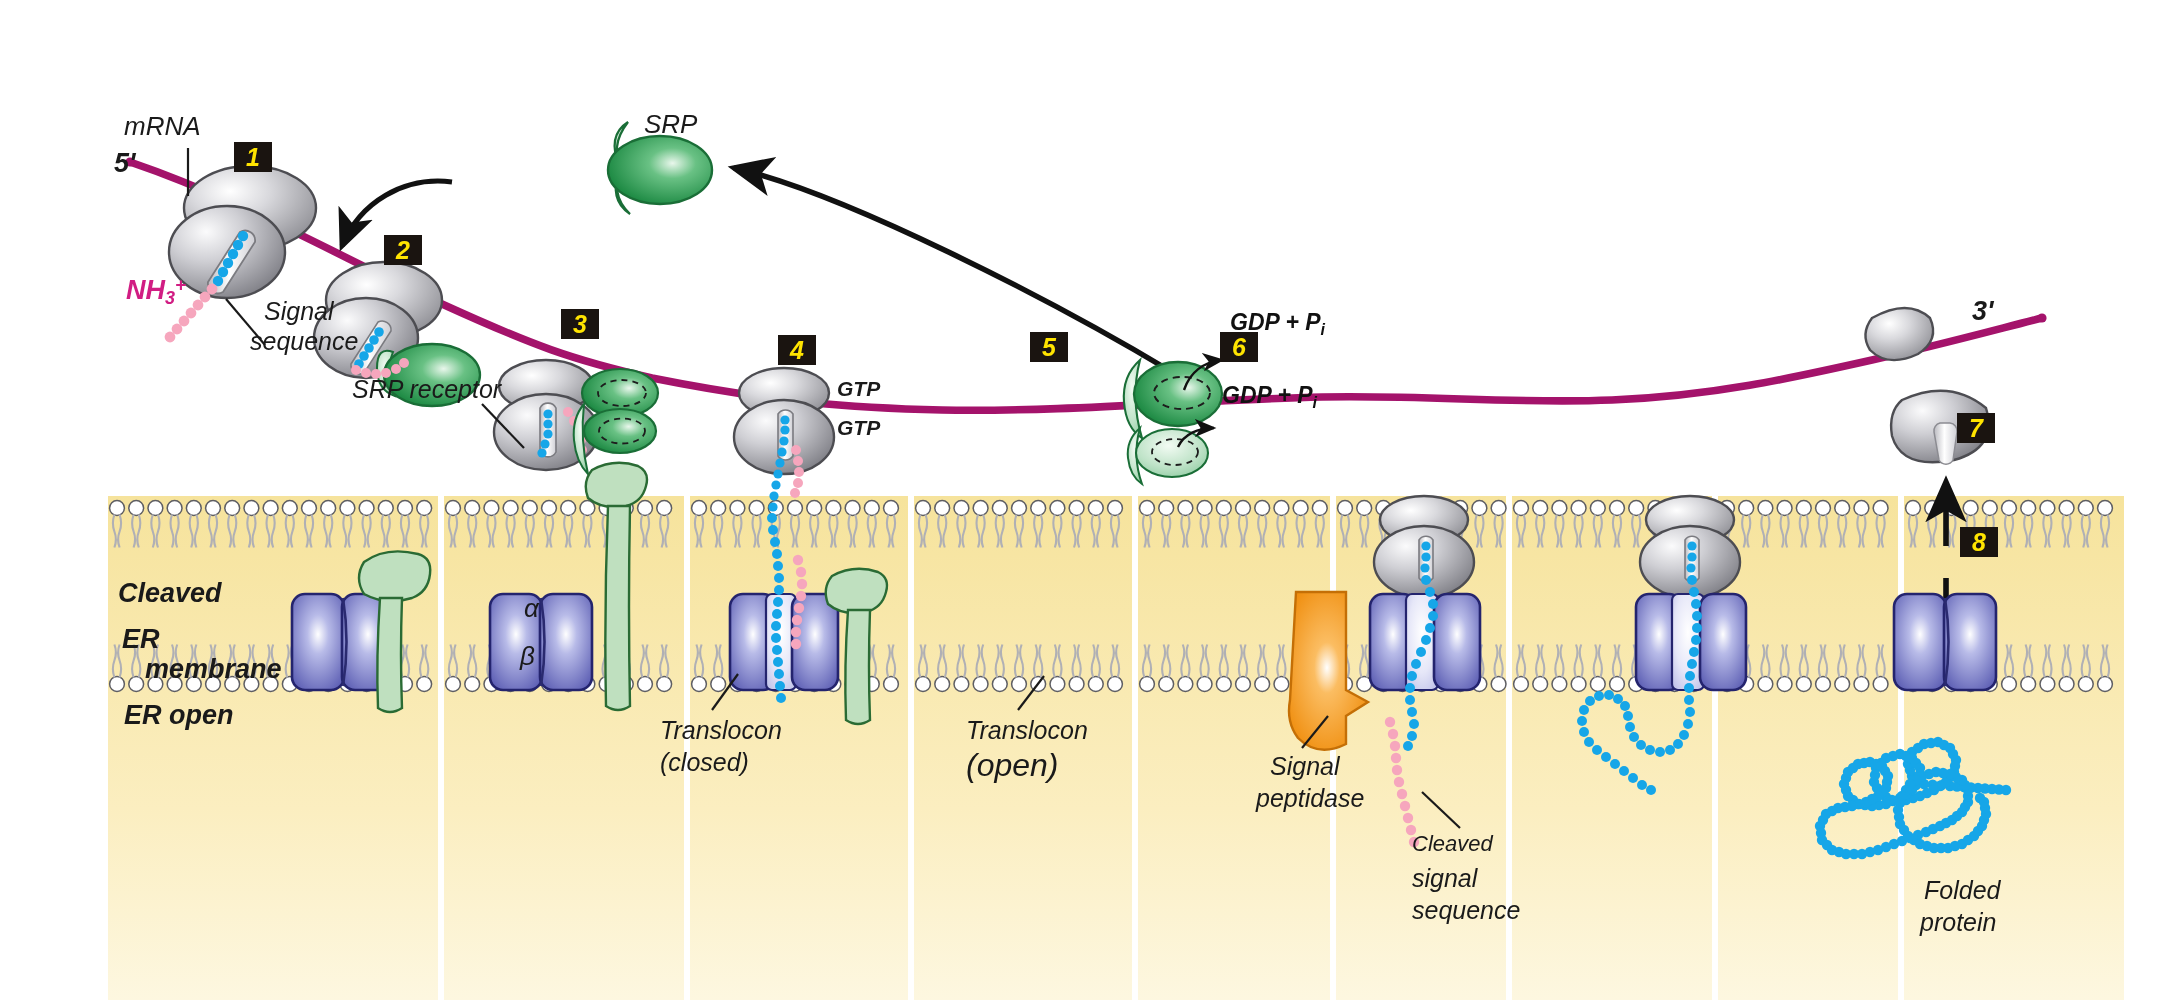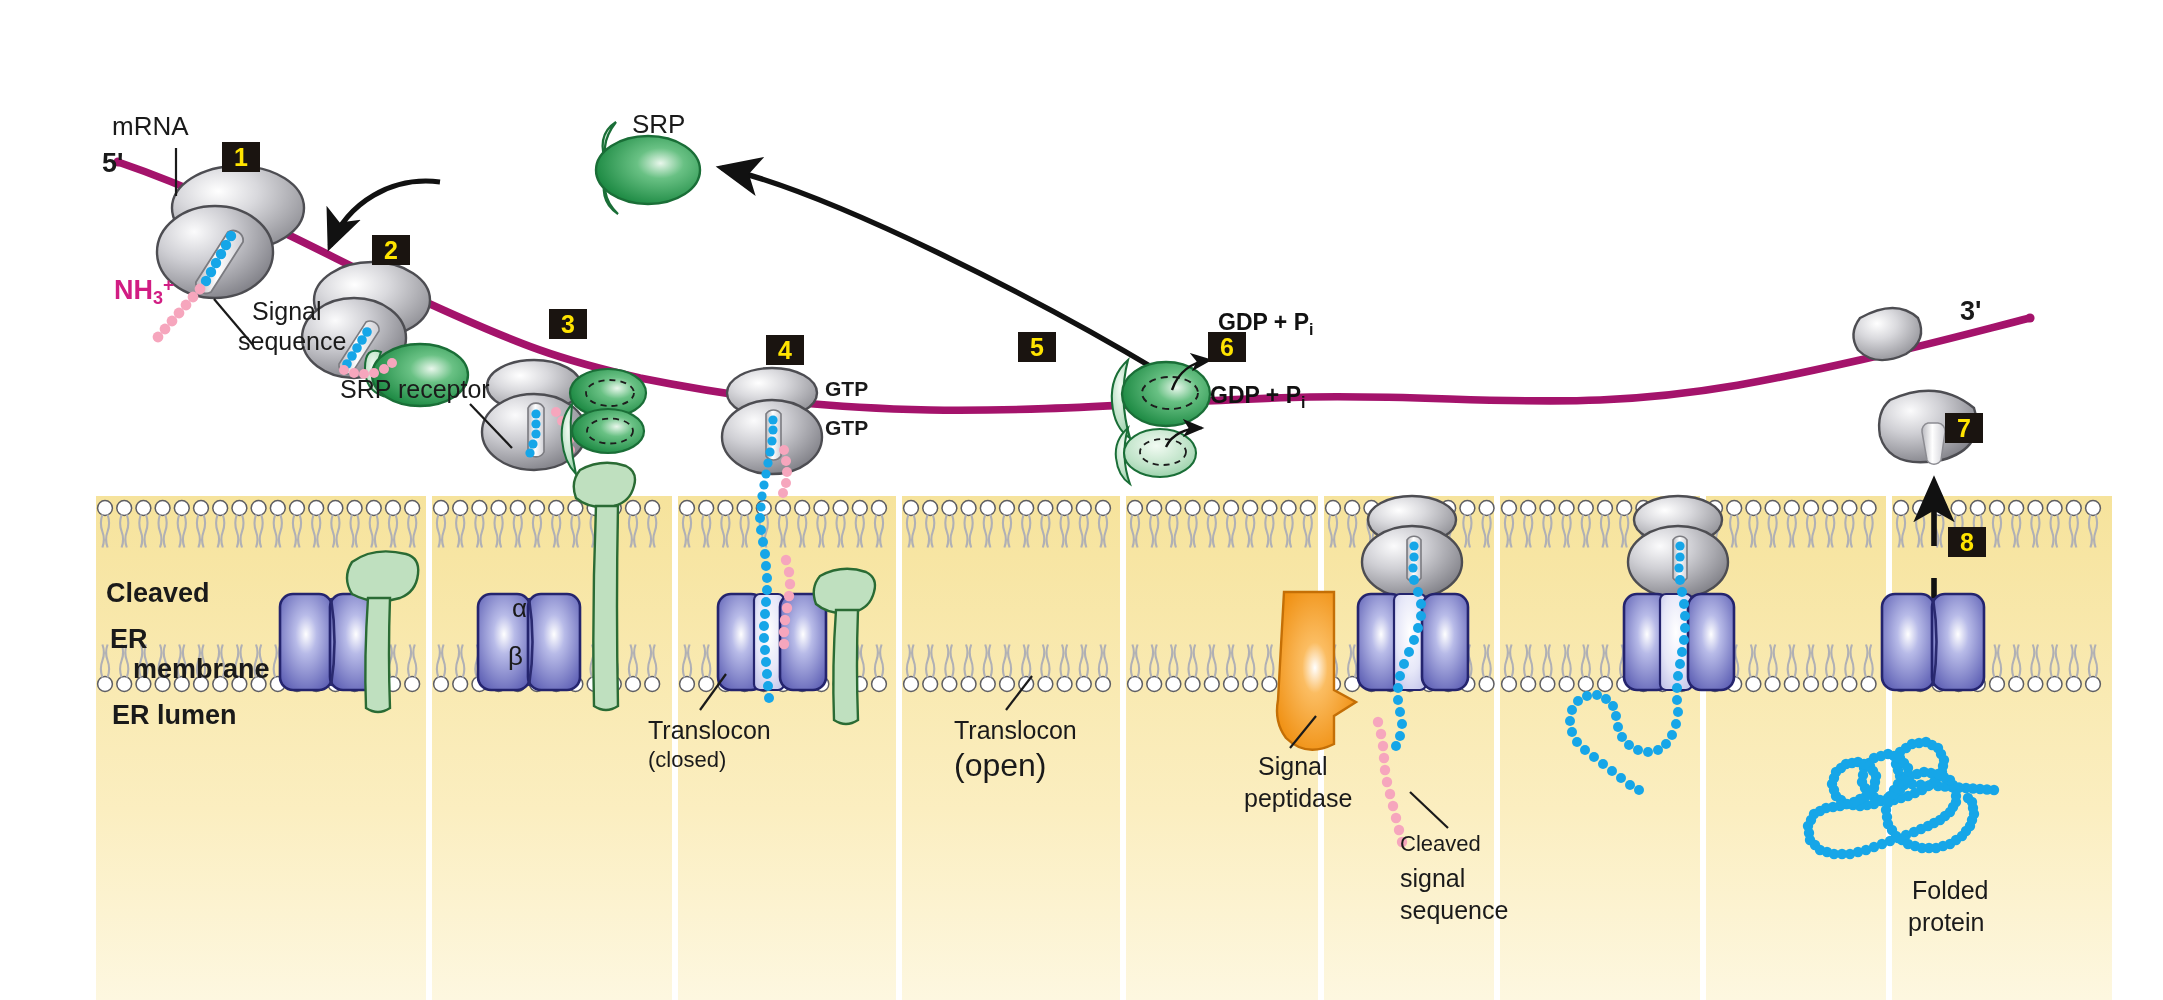--- a/index.html
+++ b/index.html
@@ -1,18 +1,18 @@
 <!DOCTYPE html>
 <html><head>
 <meta charset="utf-8">
 <style>
   html,body{margin:0;padding:0;background:#ffffff;}
   body{width:2163px;height:1000px;position:relative;overflow:hidden;
        font-family:"Liberation Sans", sans-serif;}
-  #stage{position:absolute;left:0;top:0;width:1872px;height:1000px;}
+  #stage{position:absolute;left:12px;top:0;width:1872px;height:1000px;font-style:italic;}
   svg.layer{position:absolute;left:0;top:0;width:2163px;height:1000px;}
   .lbl{position:absolute;font-family:"Liberation Sans",sans-serif;color:#1a1a1a;
        font-weight:700;line-height:1.12;white-space:pre;}
   .lbl.reg{font-weight:400;}
   .badge{position:absolute;background:#1a1410;color:#ffe400;font-weight:700;
          font-family:"Liberation Sans",sans-serif;display:flex;align-items:center;
          justify-content:center;}
 </style>
 </head>
 <body>
@@ -803,39 +803,39 @@
 <div class="lbl" style="left:825px; top:416px; font-size:21px;">GTP</div>
 
 <div style="position:absolute;left:1218px;top:309px;">
   <span style="font-size:23px;font-weight:700;color:#111;font-family:'Liberation Sans',sans-serif;">GDP + P</span><span style="font-size:16px;font-weight:700;color:#111;vertical-align:-5px;">i</span>
 </div>
 <div style="position:absolute;left:1210px;top:382px;">
   <span style="font-size:23px;font-weight:700;color:#111;font-family:'Liberation Sans',sans-serif;">GDP + P</span><span style="font-size:16px;font-weight:700;color:#111;vertical-align:-5px;">i</span>
 </div>
 
 <div class="lbl reg" style="left:648px; top:716px; font-size:25px;">Translocon</div>
-<div class="lbl reg" style="left:648px; top:748px; font-size:22px;">(closed)</div>
+<div class="lbl reg" style="left:648px; top:748px; font-size:25px;">(closed)</div>
 
 <div class="lbl reg" style="left:954px; top:716px; font-size:25px;">Translocon</div>
 <div class="lbl reg" style="left:954px; top:748px; font-size:32px;">(open)</div>
 
 <div class="lbl reg" style="left:1258px; top:752px; font-size:25px;">Signal</div>
 <div class="lbl reg" style="left:1244px; top:784px; font-size:25px;">peptidase</div>
 
 <div class="lbl reg" style="left:1400px; top:832px; font-size:22px;">Cleaved</div>
 <div class="lbl reg" style="left:1400px; top:864px; font-size:25px;">signal</div>
 <div class="lbl reg" style="left:1400px; top:896px; font-size:25px;">sequence</div>
 
 <div class="lbl reg" style="left:1912px; top:876px; font-size:25px;">Folded</div>
 <div class="lbl reg" style="left:1908px; top:908px; font-size:25px;">protein</div>
 
 <div class="lbl" style="left:106px; top:578px; font-size:27px;">Cleaved</div>
 <div class="lbl" style="left:110px; top:624px; font-size:27px;">ER</div>
 <div class="lbl" style="left:110px; top:654px; font-size:27px;margin-left:23px;">membrane</div>
-<div class="lbl" style="left:112px; top:700px; font-size:27px;">ER lumen</div>
+<div class="lbl" style="left:112px; top:700px; font-size:27px;">ER open</div>
 
 <svg class="layer" viewBox="0 0 2163 1000" style="pointer-events:none;">
   <line x1="470" y1="404" x2="512" y2="448" stroke="#1a1a1a" stroke-width="2.2"></line>
   <line x1="700" y1="710" x2="726" y2="674" stroke="#1a1a1a" stroke-width="2.2"></line>
   <line x1="1006" y1="710" x2="1032" y2="676" stroke="#1a1a1a" stroke-width="2.2"></line>
   <line x1="1290" y1="748" x2="1316" y2="716" stroke="#1a1a1a" stroke-width="2.2"></line>
   <line x1="1448" y1="828" x2="1410" y2="792" stroke="#1a1a1a" stroke-width="2.2"></line>
 </svg>
 
 <div id="badges">

